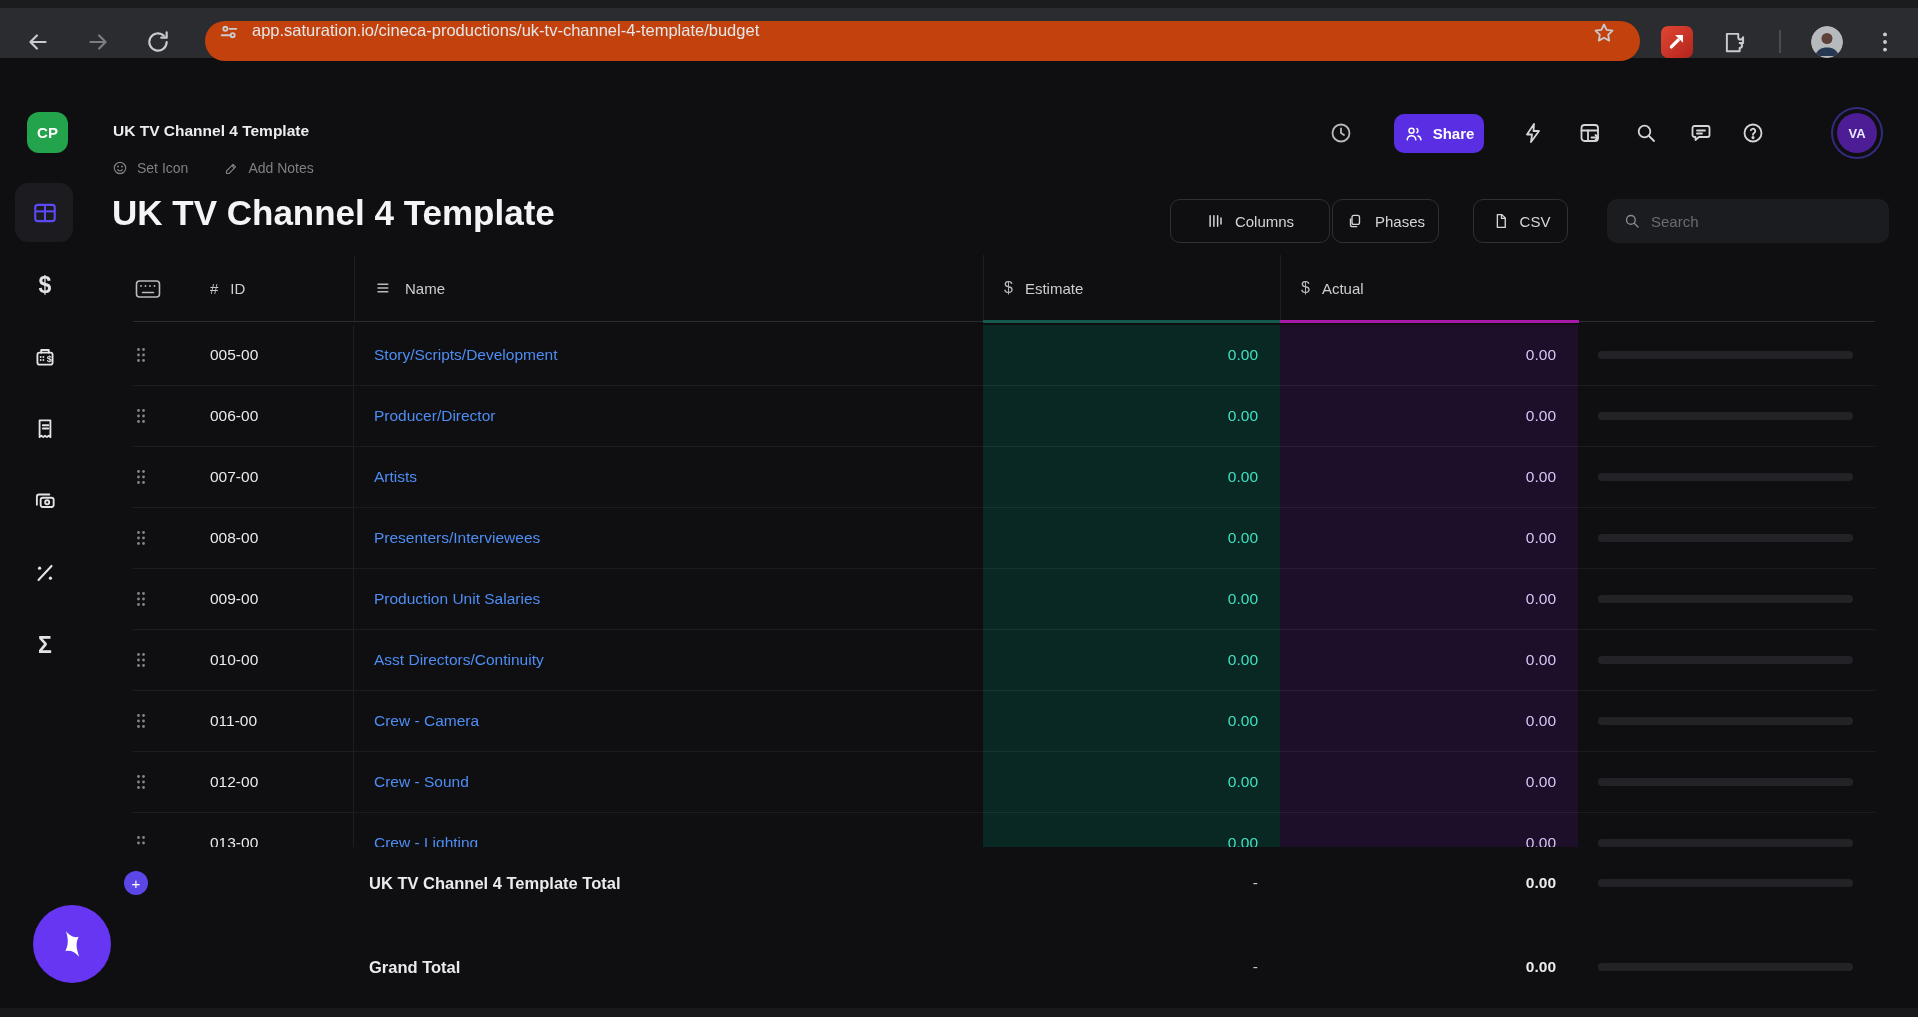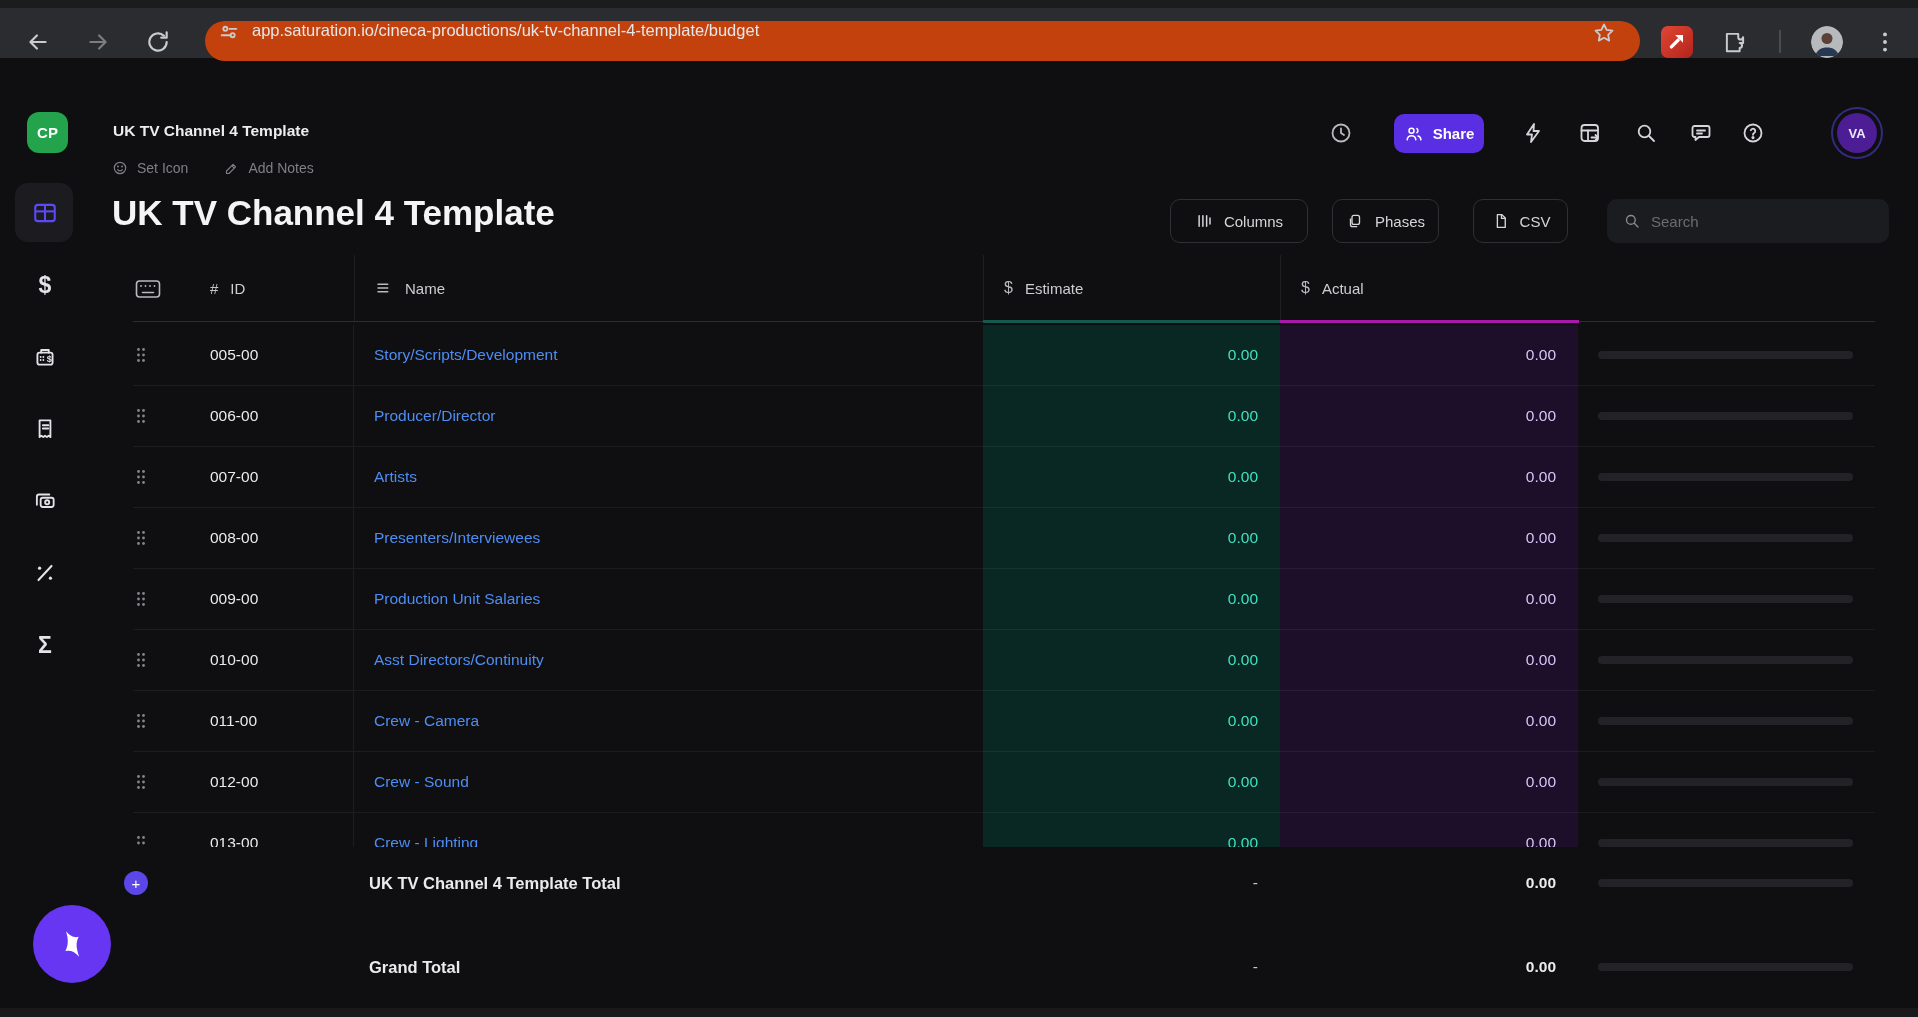--- a/index.html
+++ b/index.html
@@ -290,21 +290,21 @@
         <circle cx="7" cy="7.5" r="1.5" fill="currentColor" stroke="none"></circle>
         <circle cx="17" cy="16.8" r="1.5" fill="currentColor" stroke="none"></circle>
       </svg>
   </span>
   <span class="side-ic" style="top:632px;">
       <span class="glyph">Σ</span>
     </span>
 
   <div class="page-title">UK TV Channel 4 Template</div>
 
-  <button class="tb-btn" style="left:1170px; width:138px;">
+  <button class="tb-btn" style="left:1170px; width:160px;">
     <svg viewBox="0 0 24 24" fill="none" stroke="currentColor" stroke-width="2" stroke-linecap="round">
         <path d="M5.5 5v14"></path>
         <path d="M10.5 5v14"></path>
         <path d="M15.5 5v14"></path>
         <path d="M20 8v8"></path>
       </svg>
     <span>Columns</span>
   </button>
   <button class="tb-btn" style="left:1332px; width:107px;">
     <svg viewBox="0 0 24 24" fill="none" stroke="currentColor" stroke-width="1.8" stroke-linejoin="round">

